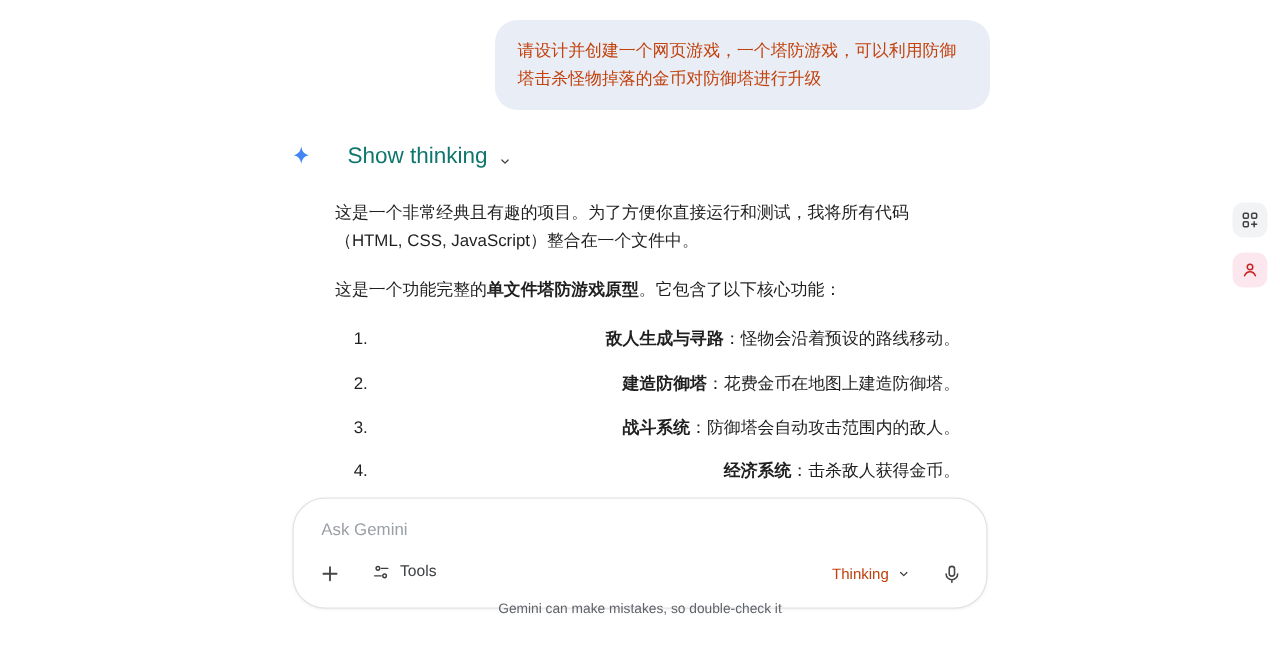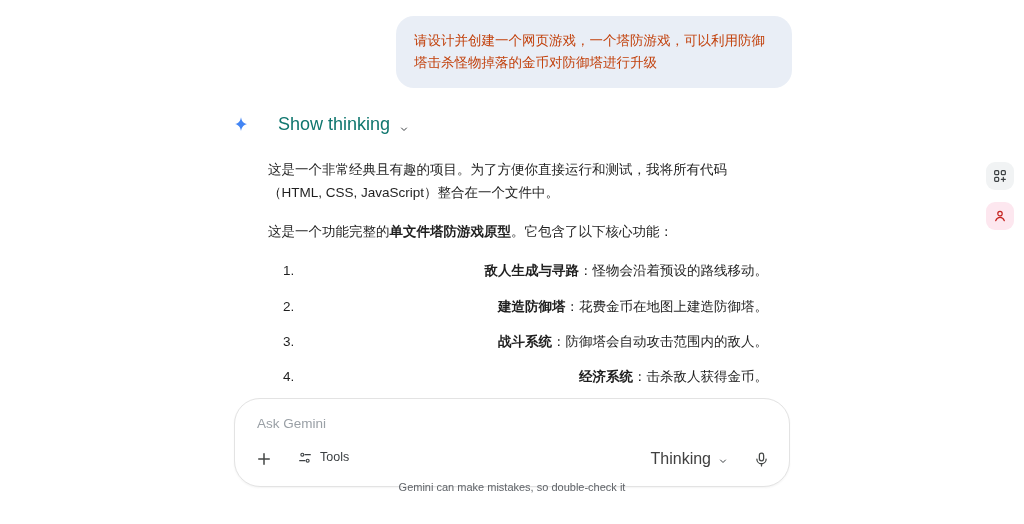--- a/index.html
+++ b/index.html
@@ -161,22 +161,22 @@
     border-radius: 16px;
     font-size: 12.5px;
     color: #3c4043;
     cursor: pointer;
   }
   .spacer { flex: 1 1 auto; }
   .thinking-select {
     display: inline-flex;
     align-items: center;
     gap: 6px;
-    font-size: 16px;
-    color: #404040;
+    font-size: 12px;
+    color: #c2410c;
     padding: 5px 6px;
     border-radius: 14px;
     cursor: pointer;
   }
   .mic-btn {
     width: 28px;
     height: 28px;
     margin-left: 12px;
     display: flex;
     align-items: center;

